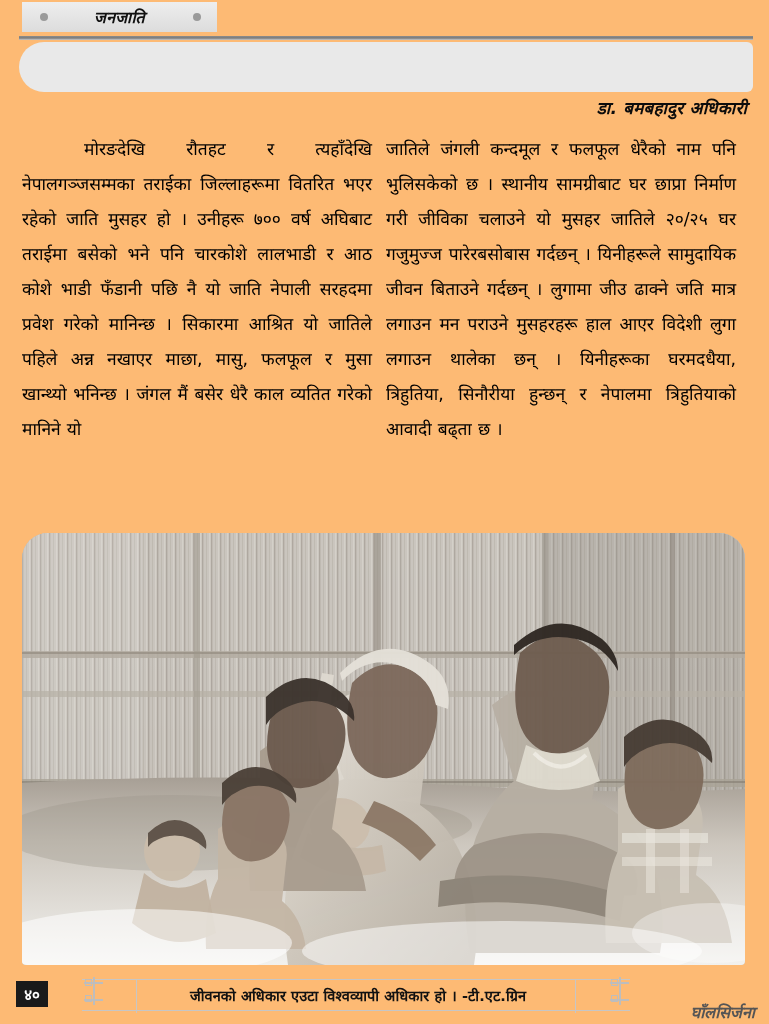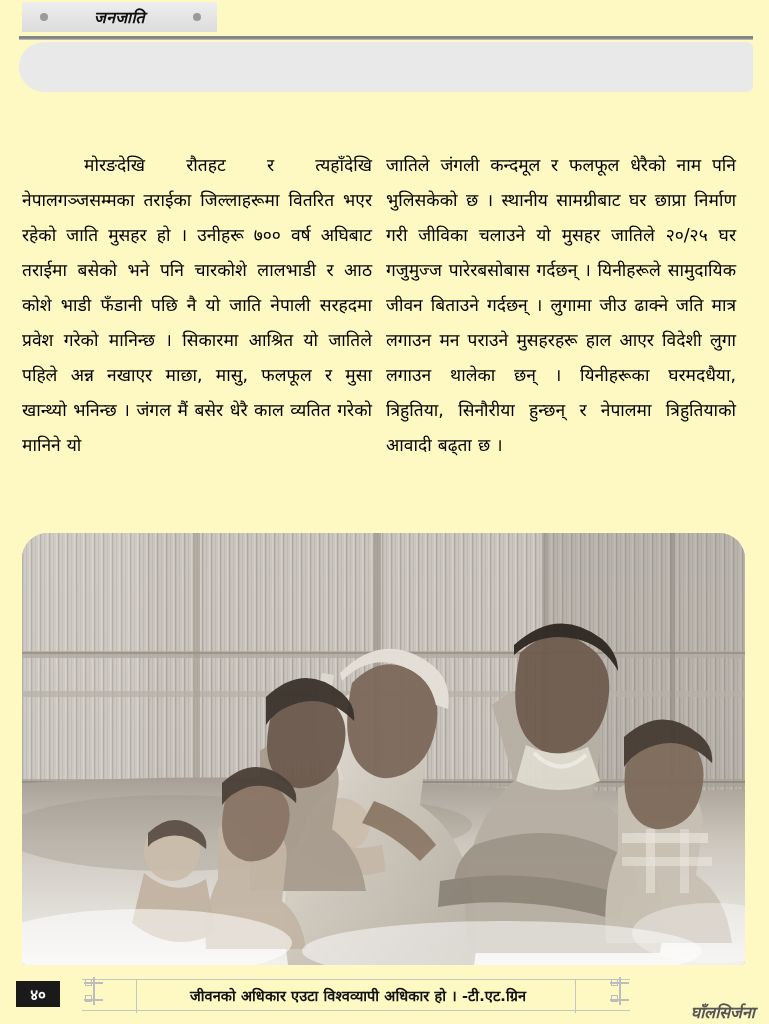--- a/index.html
+++ b/index.html
@@ -13,21 +13,21 @@
   body {
     font-family: "DejaVu Sans", sans-serif;
     position: relative;
     overflow: hidden;
   }
 
   .page {
     position: relative;
     width: 769px;
     height: 1024px;
-    background: #fef9c3;
+    background: #fdba74;
   }
 
   
   .cat-banner {
     position: absolute;
     left: 22px;
     top: 2px;
     width: 195px;
     height: 30px;
     background: linear-gradient(180deg, #eeeeee 0%, #e4e4e4 55%, #dcdcdc 100%);
@@ -101,21 +101,20 @@
   }
 
   
   .columns {
     position: absolute;
     left: 22px;
     top: 132px;
     width: 726px;
     display: flex;
     gap: 14px;
-    margin-top: 16px;
   }
   .col {
     width: 350px;
   }
   .col p {
     font-family: "DejaVu Sans", sans-serif;
     font-size: 17.4px;
     line-height: 35px;
     color: #000;
     text-align: justify;
@@ -142,21 +141,21 @@
     position: absolute;
     left: 0;
     top: 975px;
     width: 769px;
     height: 46px;
   }
   .page-num {
     position: absolute;
     left: 16px;
     top: 6px;
-    width: 44px;
+    width: 32px;
     height: 26px;
     background: #1a1a1a;
     color: #fff;
     font-family: "DejaVu Sans", sans-serif;
     font-weight: 700;
     font-size: 15px;
     display: flex;
     align-items: center;
     justify-content: center;
   }
@@ -235,20 +234,21 @@
 
   <div class="cat-banner">
     <span class="dot left"></span>
     <span class="cat-text">जनजाति</span>
     <span class="dot right"></span>
   </div>
 
   <div class="top-rule"></div>
 
   <div class="title-bar"></div>
+  <div class="byline">डा. बमबहादुर अधिकारी</div>
 
   <div class="columns">
     <div class="col left">
       <p>मोरङदेखि रौतहट र त्यहाँदेखि नेपालगञ्जसम्मका तराईका जिल्लाहरूमा वितरित भएर रहेको जाति मुसहर हो । उनीहरू ७०० वर्ष अघिबाट तराईमा बसेको भने पनि चारकोशे लालभाडी र आठ कोशे भाडी फँडानी पछि नै यो जाति नेपाली सरहदमा प्रवेश गरेको मानिन्छ । सिकारमा आश्रित यो जातिले पहिले अन्न नखाएर माछा, मासु, फलफूल र मुसा खान्थ्यो भनिन्छ । जंगल मैं बसेर धेरै काल व्यतित गरेको मानिने यो</p>
     </div>
     <div class="col right">
       <p>जातिले जंगली कन्दमूल र फलफूल धेरैको नाम पनि भुलिसकेको छ । स्थानीय सामग्रीबाट घर छाप्रा निर्माण गरी जीविका चलाउने यो मुसहर जातिले २०/२५ घर गजुमुज्ज पारेरबसोबास गर्दछन् । यिनीहरूले सामुदायिक जीवन बिताउने गर्दछन् । लुगामा जीउ ढाक्ने जति मात्र लगाउन मन पराउने मुसहरहरू हाल आएर विदेशी लुगा लगाउन थालेका छन् । यिनीहरूका घरमदधैया, त्रिहुतिया, सिनौरीया हुन्छन् र नेपालमा त्रिहुतियाको आवादी बढ्ता छ ।</p>
     </div>
   </div>
 

